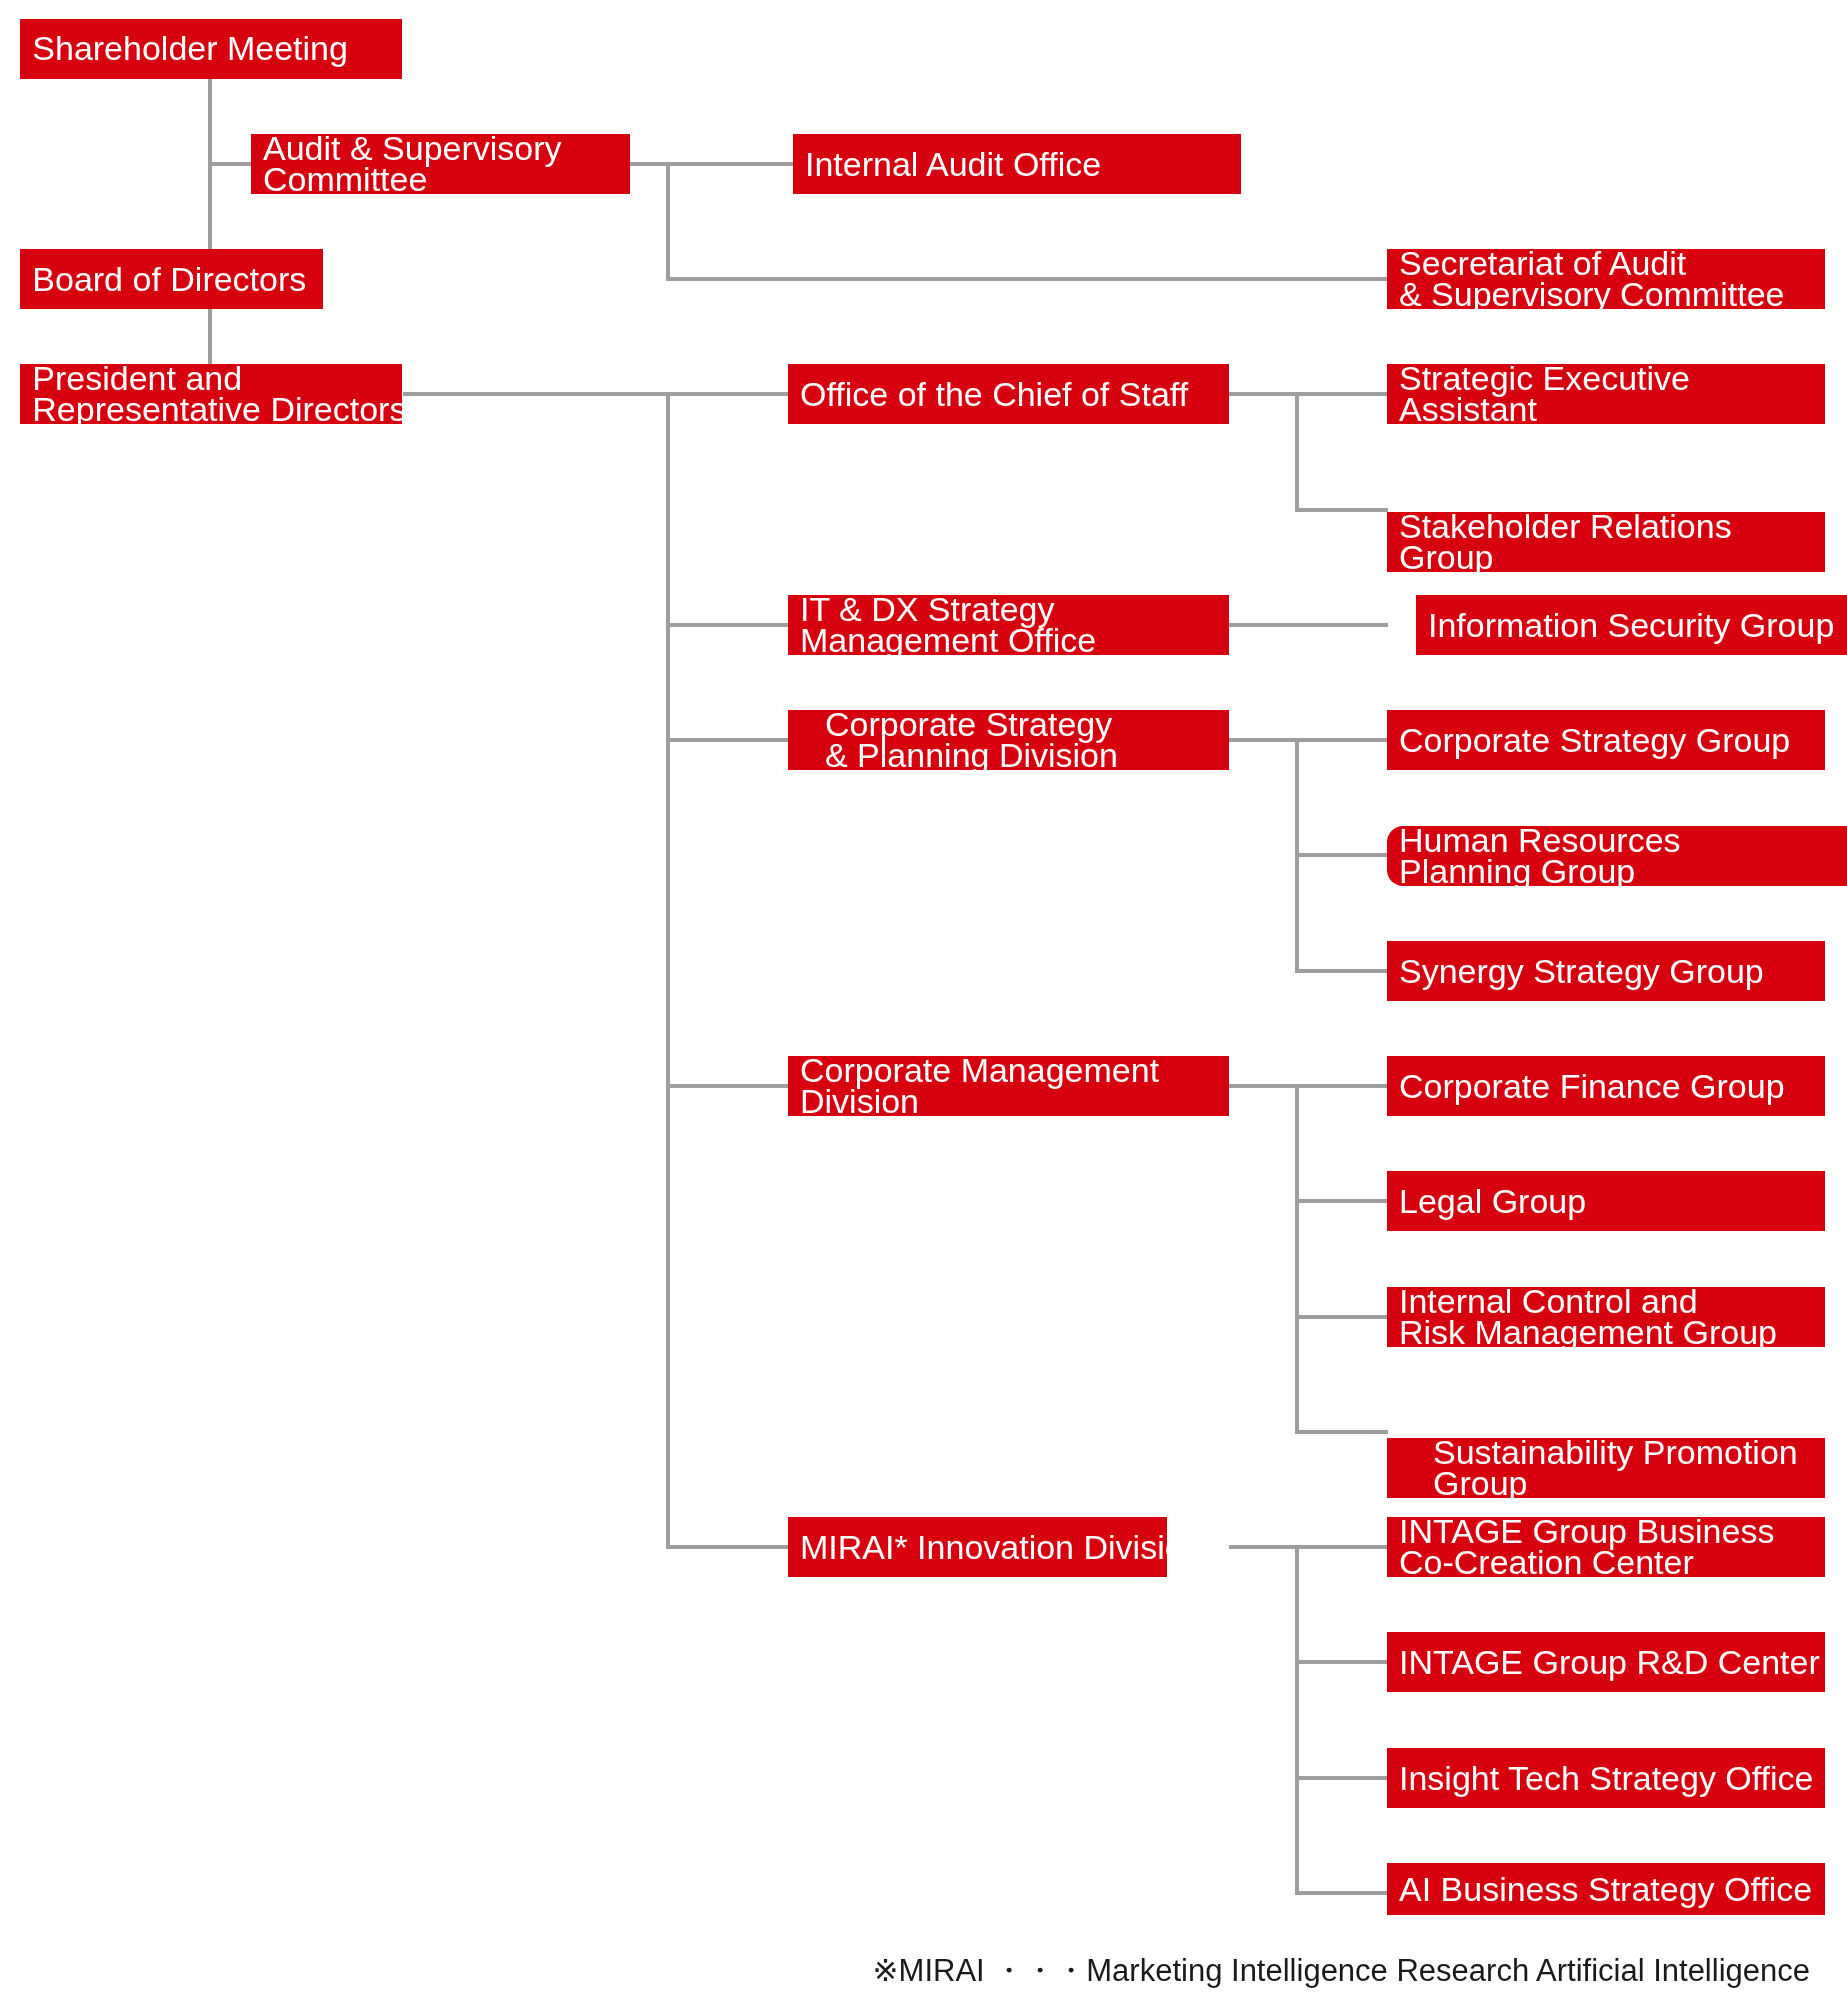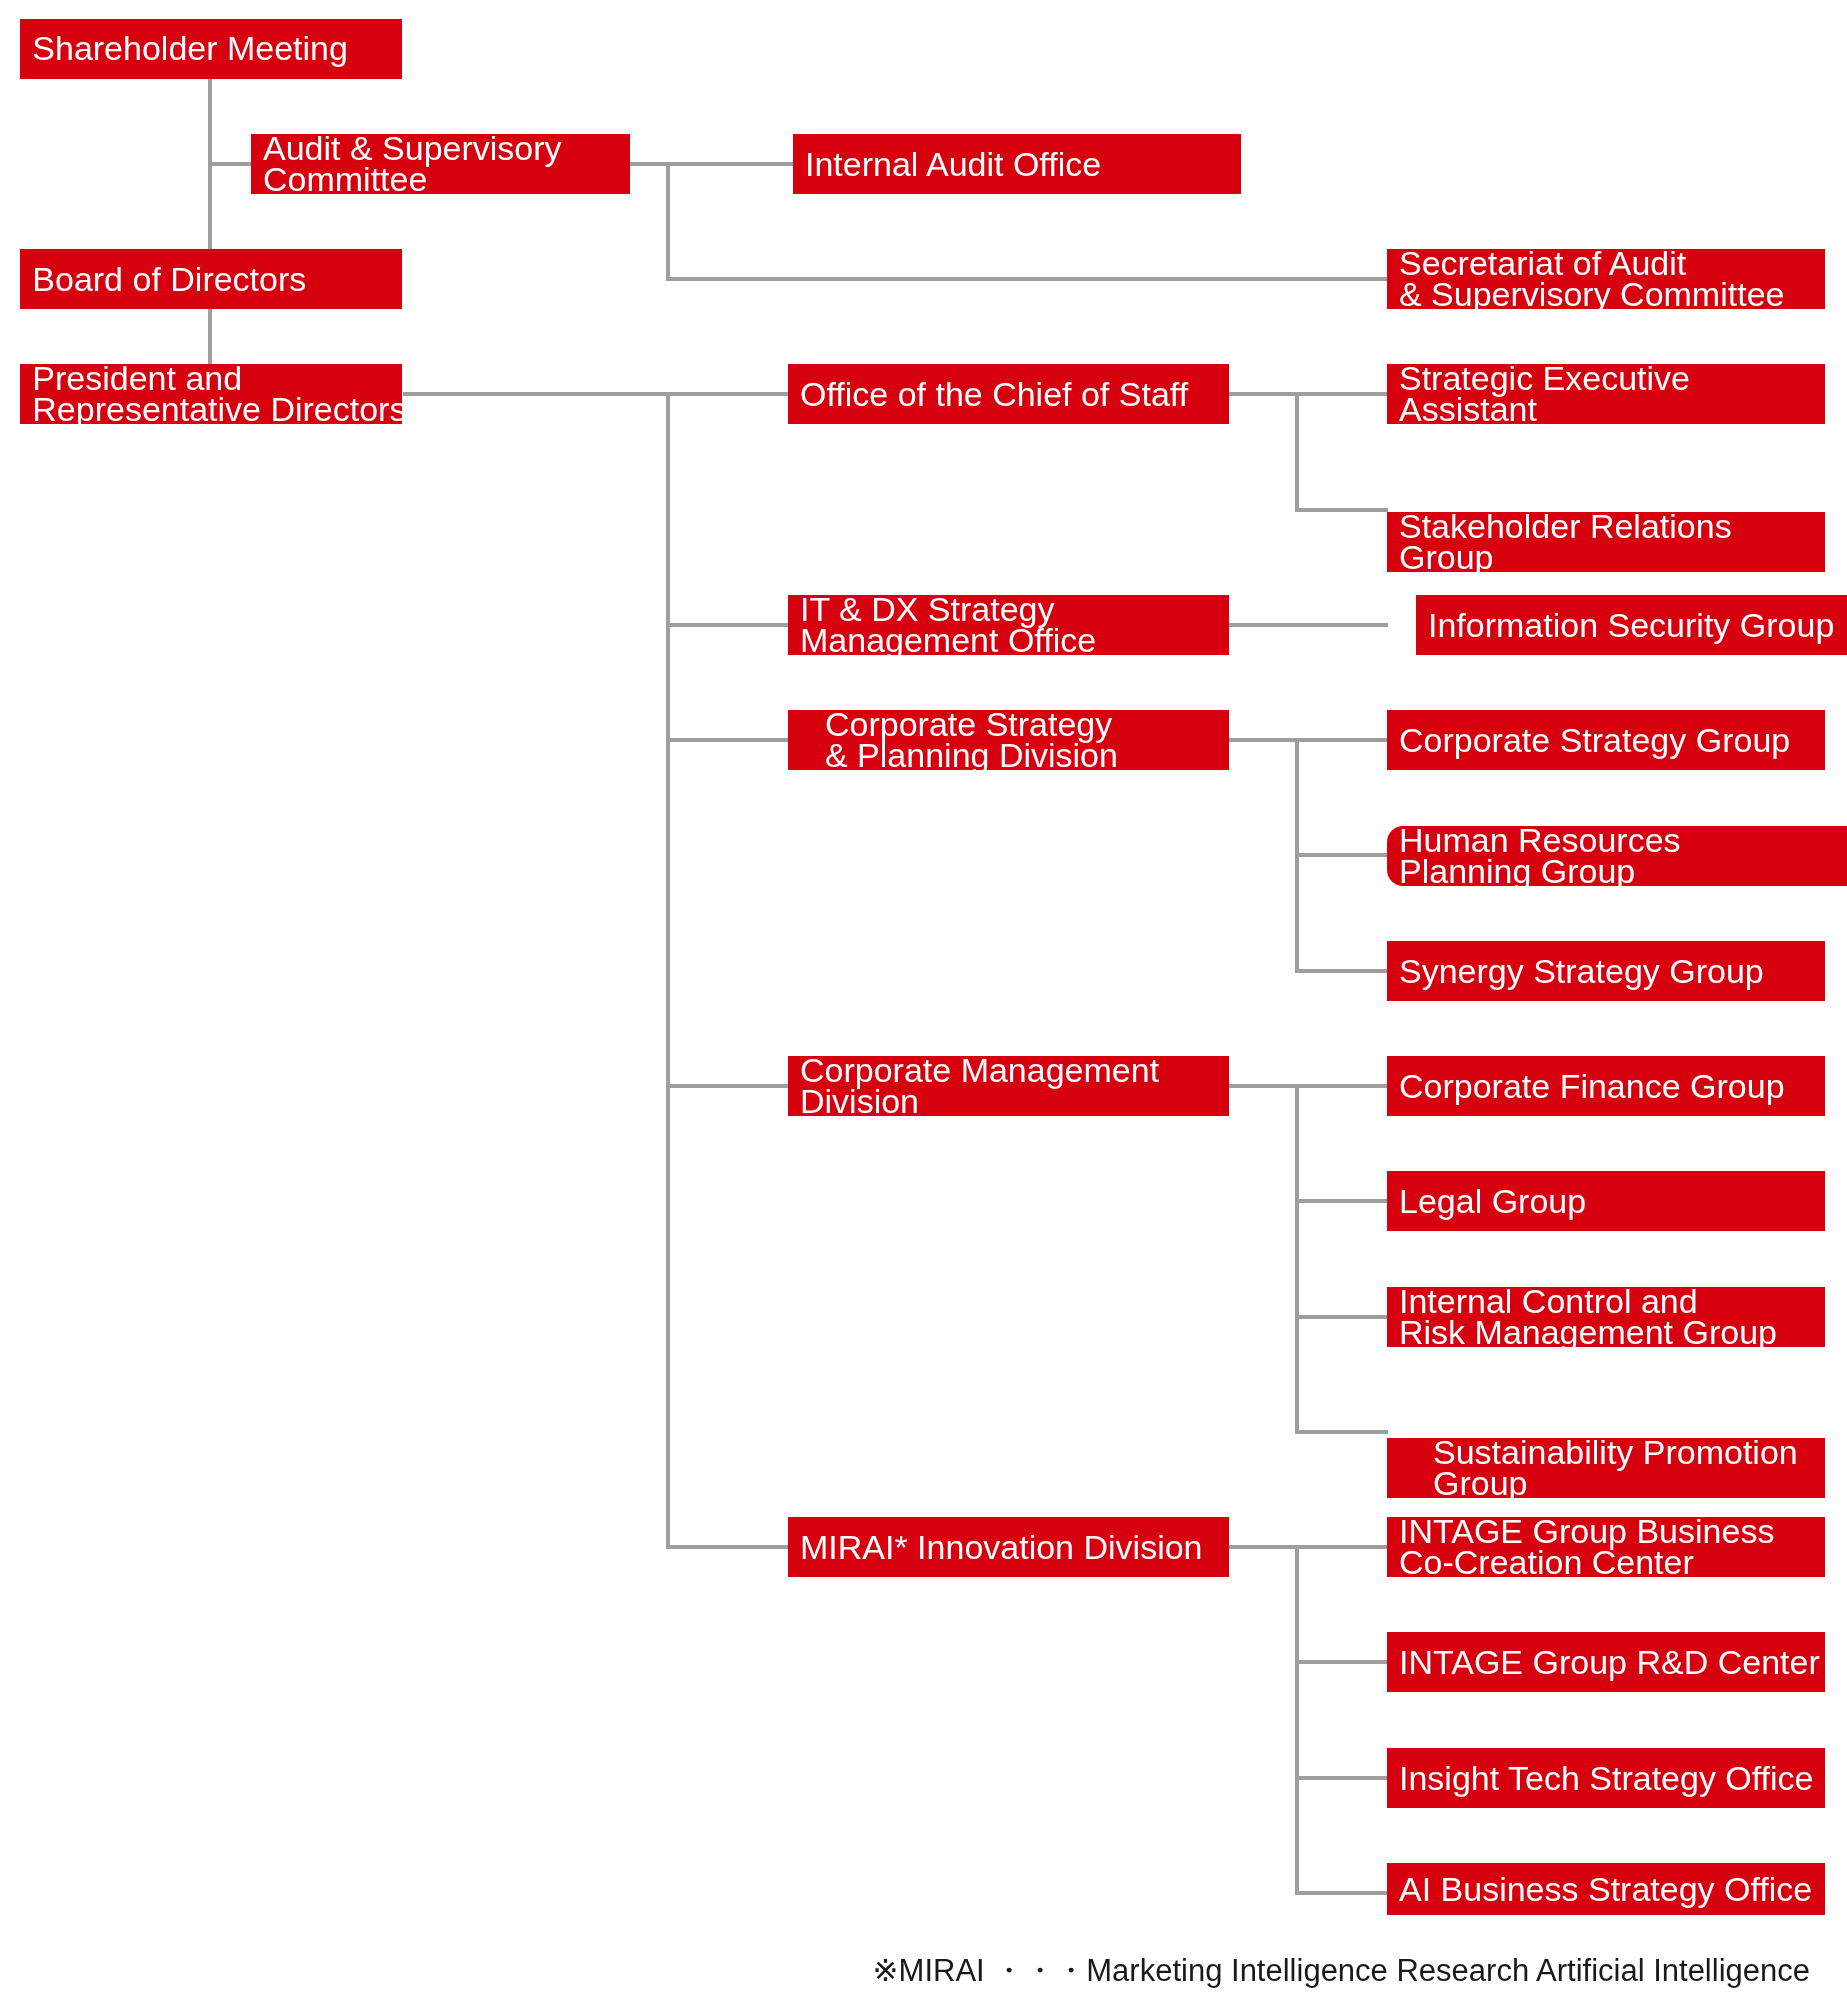--- a/index.html
+++ b/index.html
@@ -47,21 +47,21 @@
 </style>
 </head>
 <body>
 
 <div id="canvas">
   <div id="nodes-layer">
       <div class="node" style="left: 20.3px; top: 18.6px; width: 382px; height: 60px; color: rgb(255, 255, 255);">Shareholder Meeting</div>
       <div class="node" style="left: 251px; top: 134px; width: 379px; height: 60px; color: rgb(255, 255, 255);">Audit &amp; Supervisory
 Committee</div>
       <div class="node" style="left: 793px; top: 134px; width: 448px; height: 60px; color: rgb(255, 255, 255);">Internal Audit Office</div>
-      <div class="node" style="left: 20.3px; top: 249px; width: 382px; height: 60px; color: rgb(255, 255, 255);">Board of Directors</div>
+      <div class="node" style="left: 20.3px; top: 249px; width: 303px; height: 60px; color: rgb(255, 255, 255);">Board of Directors</div>
       <div class="node" style="left: 1387px; top: 249px; width: 438px; height: 60px; color: rgb(255, 255, 255);">Secretariat of Audit
 &amp; Supervisory Committee</div>
       <div class="node" style="left: 20.3px; top: 364px; width: 382px; height: 60px; color: rgb(255, 255, 255);">President and
 Representative Directors</div>
       <div class="node" style="left: 788px; top: 364px; width: 441px; height: 60px; color: rgb(255, 255, 255);">Office of the Chief of Staff</div>
       <div class="node" style="left: 1387px; top: 364px; width: 438px; height: 60px; color: rgb(255, 255, 255);">Strategic Executive
 Assistant</div>
       <div class="node" style="left: 1387px; top: 480px; width: 438px; height: 60px; color: rgb(255, 255, 255); margin-top: 32px;">Stakeholder Relations
 Group</div>
       <div class="node" style="left: 788px; top: 595px; width: 441px; height: 60px; color: rgb(255, 255, 255);">IT &amp; DX Strategy
@@ -74,21 +74,21 @@
 Planning Group</div>
       <div class="node" style="left: 1387px; top: 941px; width: 438px; height: 60px; color: rgb(255, 255, 255);">Synergy Strategy Group</div>
       <div class="node" style="left: 788px; top: 1056px; width: 441px; height: 60px; color: rgb(255, 255, 255);">Corporate Management
 Division</div>
       <div class="node" style="left: 1387px; top: 1056px; width: 438px; height: 60px; color: rgb(255, 255, 255);">Corporate Finance Group</div>
       <div class="node" style="left: 1387px; top: 1171px; width: 438px; height: 60px; color: rgb(255, 255, 255);">Legal Group</div>
       <div class="node" style="left: 1387px; top: 1287px; width: 438px; height: 60px; color: rgb(255, 255, 255);">Internal Control and
 Risk Management Group</div>
       <div class="node" style="left: 1387px; top: 1438px; width: 438px; height: 60px; color: rgb(255, 255, 255); padding-left: 46px;">Sustainability Promotion
 Group</div>
-      <div class="node" style="left: 788px; top: 1517px; width: 441px; height: 60px; color: rgb(255, 255, 255);">MIRAI* Innovation Division</div>
+      <div class="node" style="left: 788px; top: 1517px; width: 379px; height: 60px; color: rgb(255, 255, 255);">MIRAI* Innovation Division</div>
       <div class="node" style="left: 1387px; top: 1517px; width: 438px; height: 60px; color: rgb(255, 255, 255);">INTAGE Group Business
 Co-Creation Center</div>
       <div class="node" style="left: 1387px; top: 1632px; width: 438px; height: 60px; color: rgb(255, 255, 255);">INTAGE Group R&amp;D Center</div>
       <div class="node" style="left: 1387px; top: 1748px; width: 438px; height: 60px; color: rgb(255, 255, 255);">Insight Tech Strategy Office</div>
       <div class="node" style="left: 1387px; top: 1863px; width: 438px; height: 52px; color: rgb(255, 255, 255);">AI Business Strategy Office</div>
     </div>
   <div id="edges-layer">
       <div class="connector" style="left: 208px; top: 78px; width: 4.2px; height: 288px;"></div>
       <div class="connector" style="left: 208px; top: 162px; width: 44px; height: 4.2px;"></div>
       <div class="connector" style="left: 630px; top: 162px; width: 165px; height: 4.2px;"></div>

